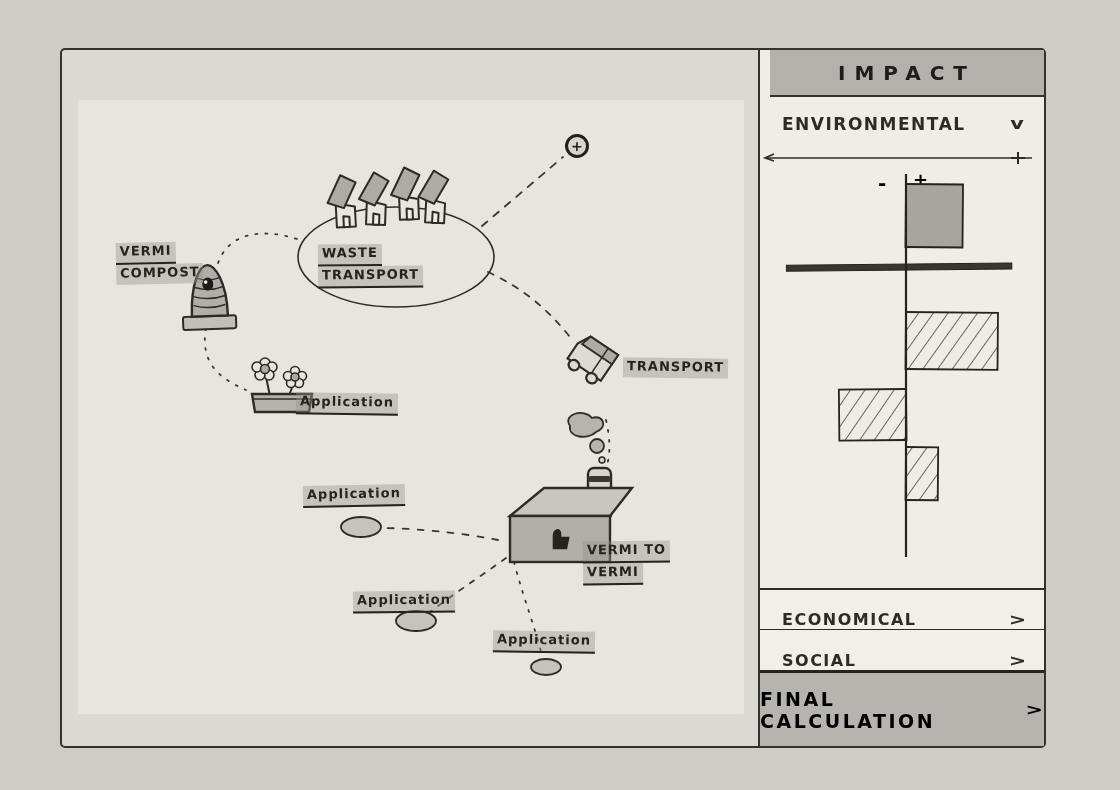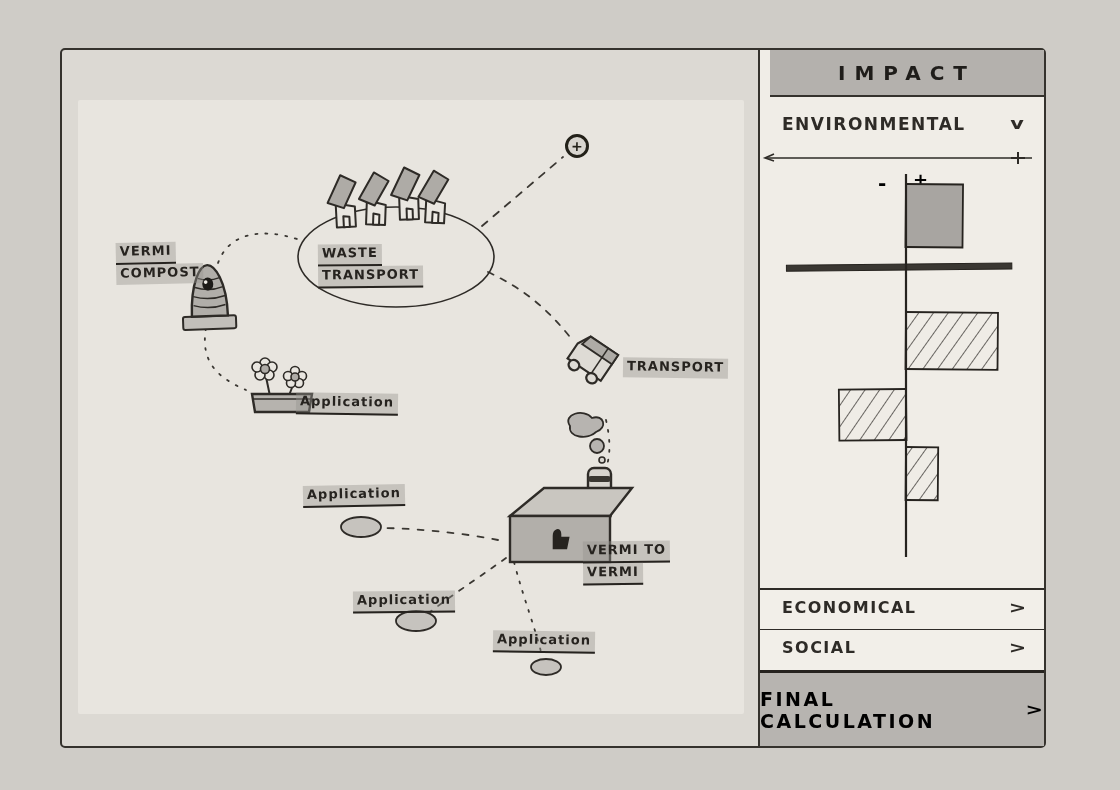--- a/index.html
+++ b/index.html
@@ -52,22 +52,22 @@
     position:absolute;left:0;right:0;top:45px;height:57px;
     display:flex;align-items:center;justify-content:space-between;
     padding:0 20px 0 22px;box-sizing:border-box;
     font-size:17px;font-weight:bold;letter-spacing:1.5px;
   }
   .chev{font-size:16px;font-weight:bold;transform:scaleX(1.3);}
   .sep-arrow{position:absolute;left:0;top:100px;width:286px;height:16px;}
   .chart-wrap{position:absolute;left:0;top:112px;width:286px;height:426px;}
   .section-row{
     position:absolute;left:0;right:0;height:41px;
-    display:flex;align-items:flex-start;justify-content:space-between;
-    padding:8px 18px 0 22px;box-sizing:border-box;
+    display:flex;align-items:flex-end;justify-content:space-between;
+    padding:18px 18px 0 22px;box-sizing:border-box;
     font-size:16px;font-weight:bold;letter-spacing:1.5px;
     border-top:2px solid #2e2b27;background:#f2efe9;
   }
   .row-eco{top:538px;}
   .row-soc{top:579px;border-top:1.5px solid #2e2b27;gap:8px;}
   .final-btn{
     position:absolute;left:0;right:0;top:620px;bottom:0;
     background:#b7b4b0;border-top:3.5px solid #26231f;
     display:flex;align-items:center;justify-content:center;gap:18px;
     font-size:19px;font-weight:bold;letter-spacing:2.5px;color:#000000;

